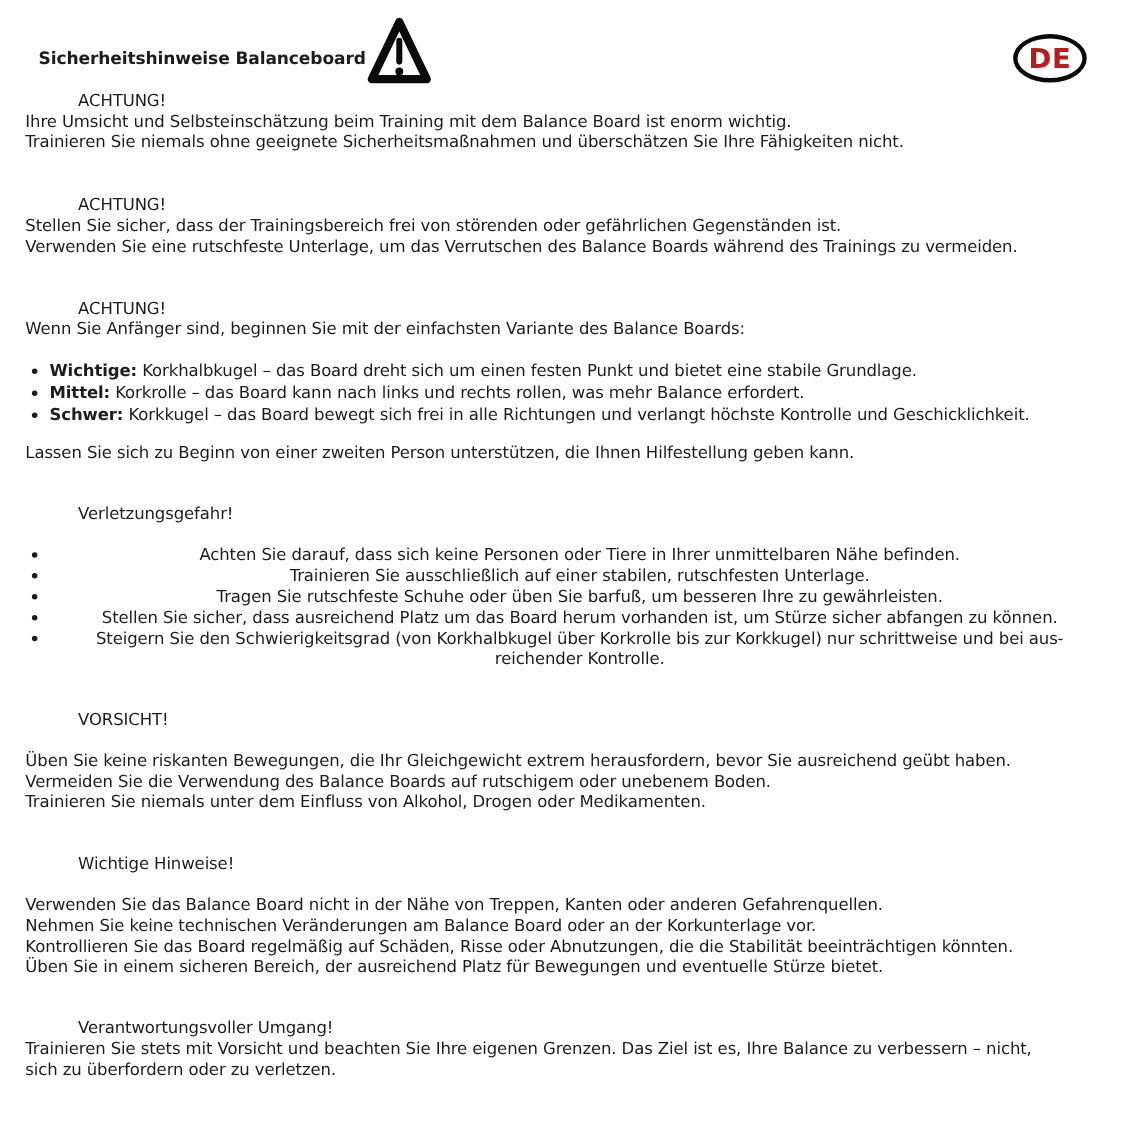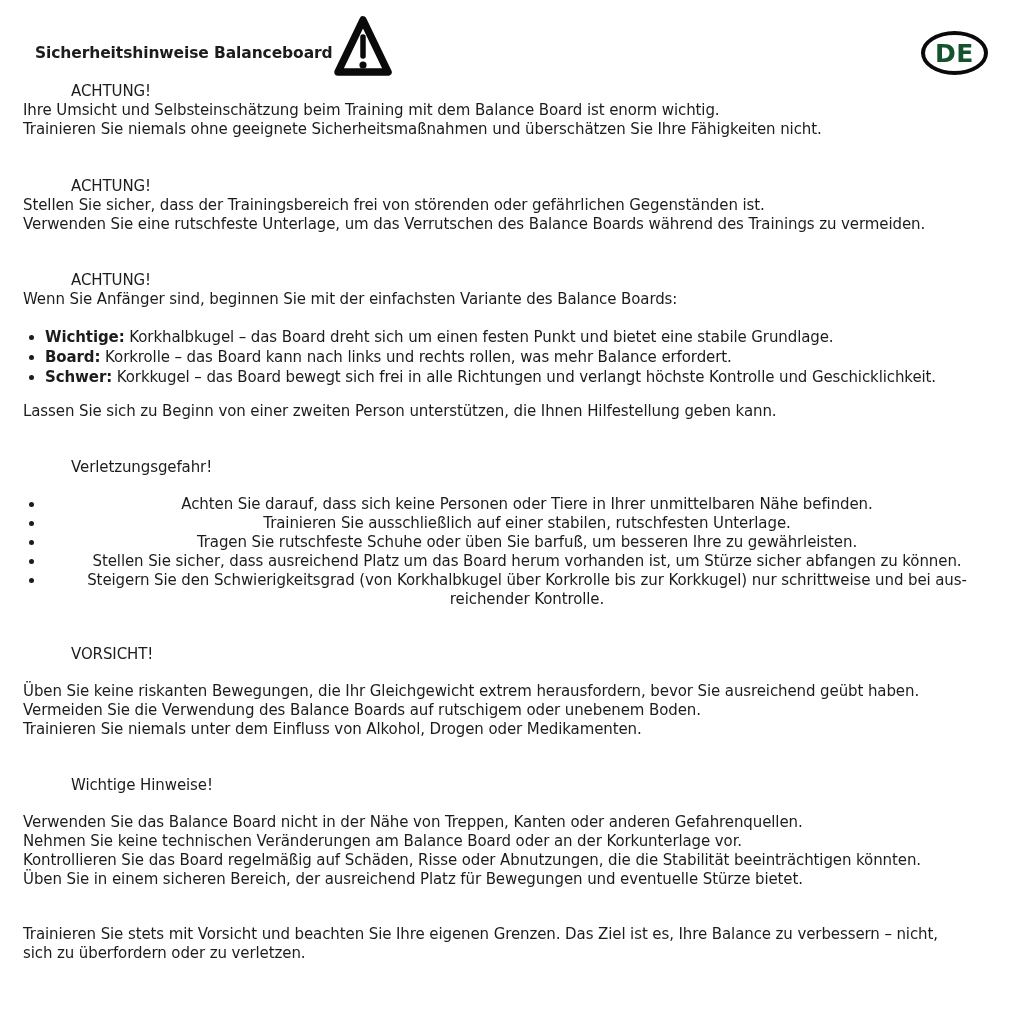--- a/index.html
+++ b/index.html
@@ -22,21 +22,21 @@
     position: absolute; left: 12px; top: 44px;
     font-size: 15.5px; font-weight: bold; letter-spacing: -0.1px;
     white-space: nowrap;
   }
   .warn-icon { position: absolute; left: 310px; top: 13px; }
   .lang-badge {
     position: absolute; left: 898px; top: 31px;
     width: 67px; height: 44px;
     border: 4px solid #0a0a0a; border-radius: 50%;
     display: flex; align-items: center; justify-content: center;
-    font-size: 25px; font-weight: bold; color: #14532d;
+    font-size: 25px; font-weight: bold; color: #b91c1c;
     letter-spacing: 0.5px;
   }
   
   .line, .heading {
     font-size: 15px; line-height: 19px;
     letter-spacing: -0.1px; white-space: nowrap;
   }
   .heading { font-weight: normal; margin-left: 48px; }
   .sec-a1 { margin-top: 2px; }
   .sec-a2 { margin-top: 38px; }
@@ -83,21 +83,21 @@
     <div class="line">Verwenden Sie eine rutschfeste Unterlage, um das Verrutschen des Balance Boards während des Trainings zu vermeiden.</div>
   </div>
 
   <div class="sec-a3">
     <div class="heading">ACHTUNG!</div>
     <div class="line">Wenn Sie Anfänger sind, beginnen Sie mit der einfachsten Variante des Balance Boards:</div>
   </div>
 
   <ul class="list-bold">
     <li><span class="lead">Wichtige:</span><span> Korkhalbkugel – das Board dreht sich um einen festen Punkt und bietet eine stabile Grundlage.</span></li>
-    <li><span class="lead">Board:</span><span> Korkrolle – das Board kann nach links und rechts rollen, was mehr Balance erfordert.</span></li>
+    <li><span class="lead">Mittel:</span><span> Korkrolle – das Board kann nach links und rechts rollen, was mehr Balance erfordert.</span></li>
     <li><span class="lead">Schwer:</span><span> Korkkugel – das Board bewegt sich frei in alle Richtungen und verlangt höchste Kontrolle und Geschicklichkeit.</span></li>
   </ul>
 
   <div class="sec-note">
     <div class="line">Lassen Sie sich zu Beginn von einer zweiten Person unterstützen, die Ihnen Hilfestellung geben kann.</div>
   </div>
 
   <div class="sec-injury">
     <div class="heading">Verletzungsgefahr!</div>
     <ul class="list-fine">
@@ -125,17 +125,18 @@
     <div class="heading">Wichtige Hinweise!</div>
     <div class="body">
       <div class="line">Verwenden Sie das Balance Board nicht in der Nähe von Treppen, Kanten oder anderen Gefahrenquellen.</div>
       <div class="line">Nehmen Sie keine technischen Veränderungen am Balance Board oder an der Korkunterlage vor.</div>
       <div class="line">Kontrollieren Sie das Board regelmäßig auf Schäden, Risse oder Abnutzungen, die die Stabilität beeinträchtigen könnten.</div>
       <div class="line">Üben Sie in einem sicheren Bereich, der ausreichend Platz für Bewegungen und eventuelle Stürze bietet.</div>
     </div>
   </div>
 
   <div class="sec-responsible">
+    <div class="heading">Verantwortungsvoller Umgang!</div>
     <div class="line">Trainieren Sie stets mit Vorsicht und beachten Sie Ihre eigenen Grenzen. Das Ziel ist es, Ihre Balance zu verbessern – nicht,</div>
     <div class="line">sich zu überfordern oder zu verletzen.</div>
   </div>
 
 </div>
 
 </body></html>

